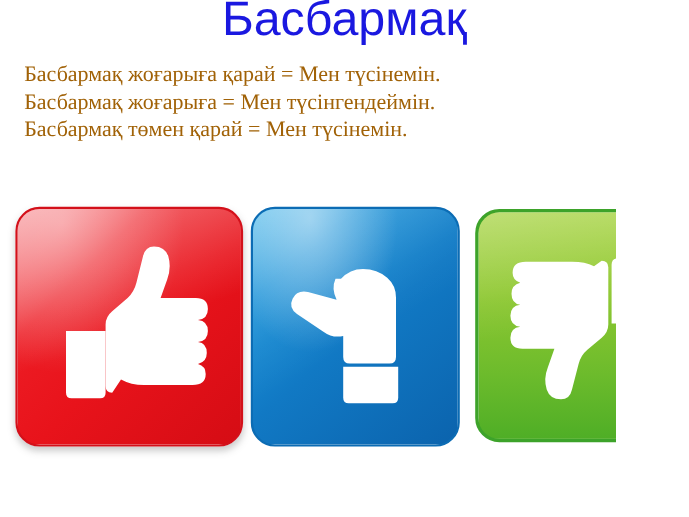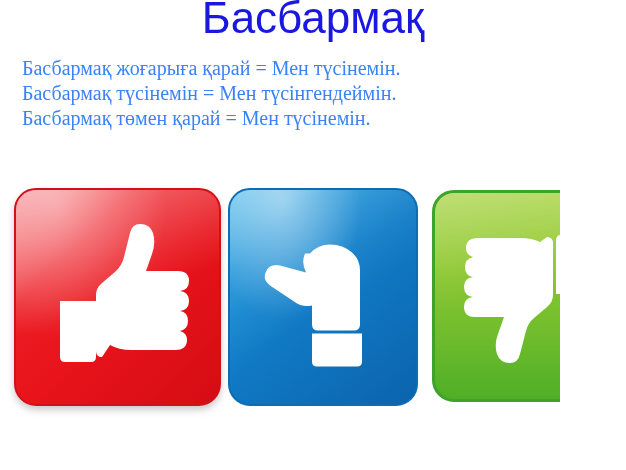--- a/index.html
+++ b/index.html
@@ -35,21 +35,21 @@
   #body-text {
     position: absolute;
     left: 22px;
     top: 56px;
     width: 560px;
   }
   .body-line {
     font-family: "Liberation Serif", serif;
     font-size: 20px;
     line-height: 25px;
-    color: #3b82f6;
+    color: #a16207;
     white-space: nowrap;
   }
 
   
   #icon-row {
     position: absolute;
     left: 0;
     top: 186px;
     width: 626px;
     height: 225px;
@@ -124,21 +124,21 @@
 </style>
 </head>
 <body>
 
 <div id="slide">
 
   <div id="title">Басбармақ</div>
 
   <div id="body-text">
     <div class="body-line">Басбармақ жоғарыға қарай = Мен түсінемін.</div>
-    <div class="body-line">Басбармақ түсінемін = Мен түсінгендеймін.</div>
+    <div class="body-line">Басбармақ жоғарыға = Мен түсінгендеймін.</div>
     <div class="body-line">Басбармақ төмен қарай = Мен түсінемін.</div>
   </div>
 
   <div id="icon-row">
 
     <div class="icon-box" id="box-up">
       <svg width="160" height="160" viewBox="0 0 160 160">
 
         <path class="hand" d="M22 84 h36 v56 q0 5 -5 5 h-26 q-5 0 -5 -5 z"></path>
 

